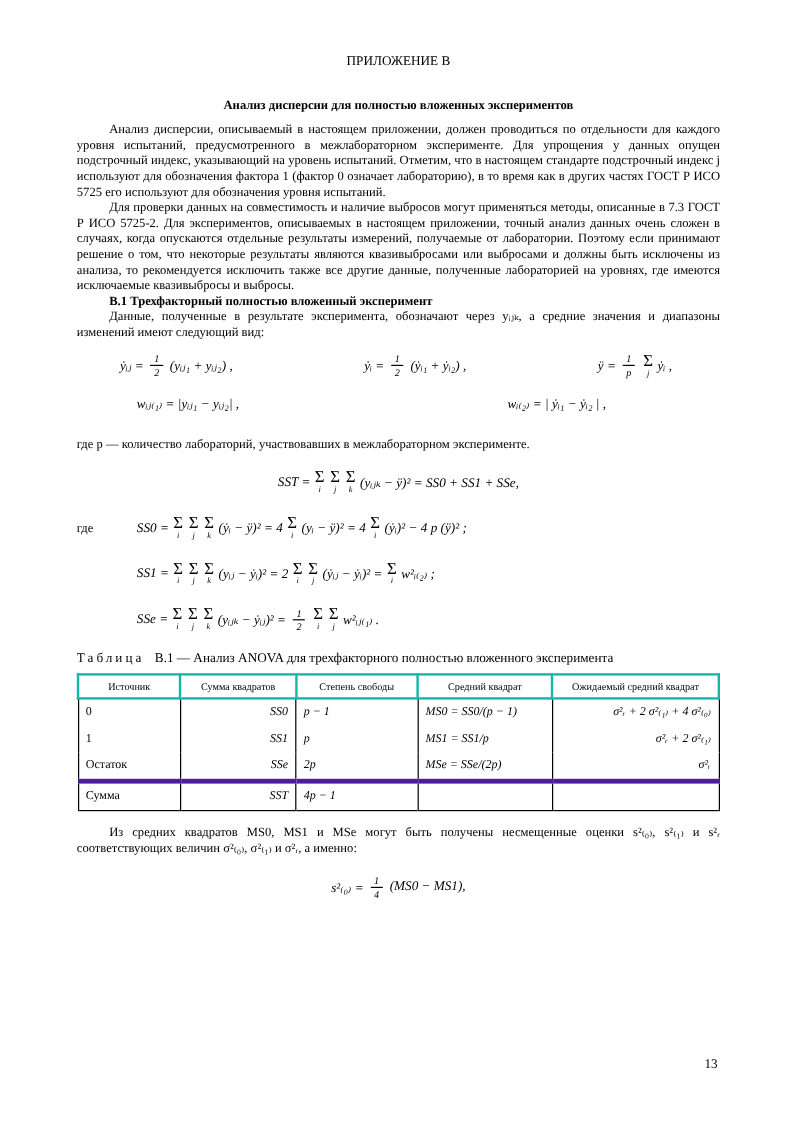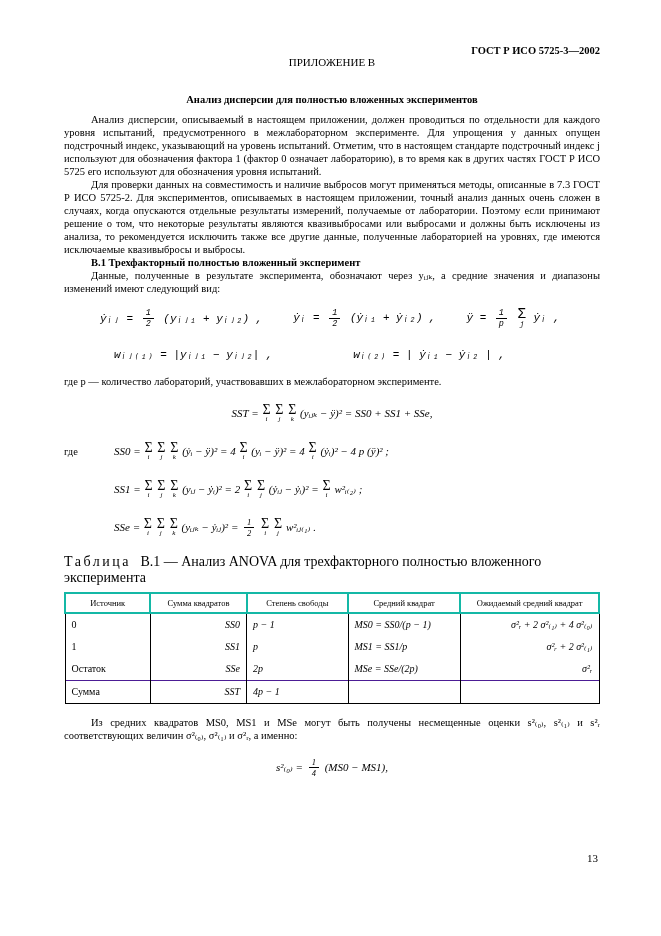--- a/index.html
+++ b/index.html
@@ -14,63 +14,62 @@
   .appendix-title { font-size:11px; }
   .appendix-subtitle { font-size:10.5px; }
   .main-heading { margin-top:26px; text-align:center; font-size:10.5px; font-weight:bold; }
   .body-text { font-size:10.5px; line-height:13px; text-align:justify; }
   .indent { text-indent:27px; }
   .mt8 { margin-top:8px; }
   .mt12 { margin-top:12px; }
   .subsection-heading { font-size:10.5px; font-weight:bold; text-indent:27px; line-height:13px; }
 
   
-  .formula-row { display:flex; align-items:center; margin-top:10px; min-height:26px;font-family:Liberation Mono, monospace; }
+  .formula-row { display:flex; align-items:flex-start; margin-top:10px; min-height:26px; }
   .spread { justify-content:space-between; padding:0 40px 0 36px; }
   .spread2 { justify-content:space-between; padding:0 95px 0 50px; }
   .formula-line { display:flex; align-items:center; margin-top:12px; min-height:26px; }
   .formula-line.centered { justify-content:center; }
   .formula-line.indented { padding-left:50px; }
   .where-label { width:50px; flex:none; font-size:10.5px; font-style:normal; }
   .formula { display:inline-flex; align-items:center; font-size:11px; font-style:italic; }
   .formula .mtext { white-space:pre; }
   .msum { display:inline-flex; flex-direction:column; align-items:center; margin:0 1px; }
   .msum .sig { font-size:14px; line-height:13px; font-style:normal; }
   .msum .idx { font-size:7px; line-height:7px; font-style:italic; }
   .mfrac { display:inline-flex; flex-direction:column; align-items:center; margin:0 3px; }
   .mfrac .num { font-size:8.5px; line-height:10px; border-bottom:1px solid #000; padding:0 3px; min-width:8px; text-align:center; }
   .mfrac .den { font-size:8.5px; line-height:10px; padding:0 3px; text-align:center; }
 
   
-  .table-caption { margin-top:14px; font-size:14px; }
+  .table-caption { margin-top:14px; font-size:11px; }
   .table-caption .spaced { letter-spacing:2.5px; }
   .table-caption span + span { margin-left:6px; }
   table.anova { width:100%; border-collapse:collapse; margin-top:6px; border:1px solid #000; table-layout:fixed; }
   .anova th {
     font-size:8.5px; font-weight:normal; border:2px solid #14b8a6;
     padding:4px 3px; text-align:center; vertical-align:middle;
   }
   .anova td {
     font-size:10px; border-left:1px solid #000; border-right:1px solid #000;
     padding:4px 6px; vertical-align:top; line-height:14px;
   }
   .anova td.math { font-style:italic; }
   .anova td.center { text-align:right; }
-  .anova tr.total-row td { border-top:1px solid #4c1d95; }
+  .anova tr.total-row td { border-top:4px solid #4c1d95; }
   .col-source { width:16%; } .col-ss { width:18%; } .col-dof { width:19%; }
   .col-ms { width:21%; } .col-ems { width:26%; }
 
-  .page-number { position:absolute; top:852px; right:63px; font-size:11px; }
+  .page-number { position:absolute; top:881px; right:63px; font-size:11px; }
 </style>
 </head>
 <body>
 
 <div class="page">
 
-  <div class="doc-ref">ГОСТ Р ИСО 5725-3—2002</div>
 
   <div class="appendix-head">
     <div class="appendix-title">ПРИЛОЖЕНИЕ В</div>
   </div>
 
   <h1 class="main-heading">Анализ дисперсии для полностью вложенных экспериментов</h1>
 
   <p class="body-text indent mt8">Анализ дисперсии, описываемый в настоящем приложении, должен проводиться по отдельности для каждого уровня испытаний, предусмотренного в межлабораторном эксперименте. Для упрощения у данных опущен подстрочный индекс, указывающий на уровень испытаний. Отметим, что в настоящем стандарте подстрочный индекс j используют для обозначения фактора 1 (фактор 0 означает лабораторию), в то время как в других частях ГОСТ Р ИСО 5725 его используют для обозначения уровня испытаний.</p>
   <p class="body-text indent">Для проверки данных на совместимость и наличие выбросов могут применяться методы, описанные в 7.3 ГОСТ Р ИСО 5725-2. Для экспериментов, описываемых в настоящем приложении, точный анализ данных очень сложен в случаях, когда опускаются отдельные результаты измерений, получаемые от лаборатории. Поэтому если принимают решение о том, что некоторые результаты являются квазивыбросами или выбросами и должны быть исключены из анализа, то рекомендуется исключить также все другие данные, полученные лабораторией на уровнях, где имеются исключаемые квазивыбросы и выбросы.</p>
 

